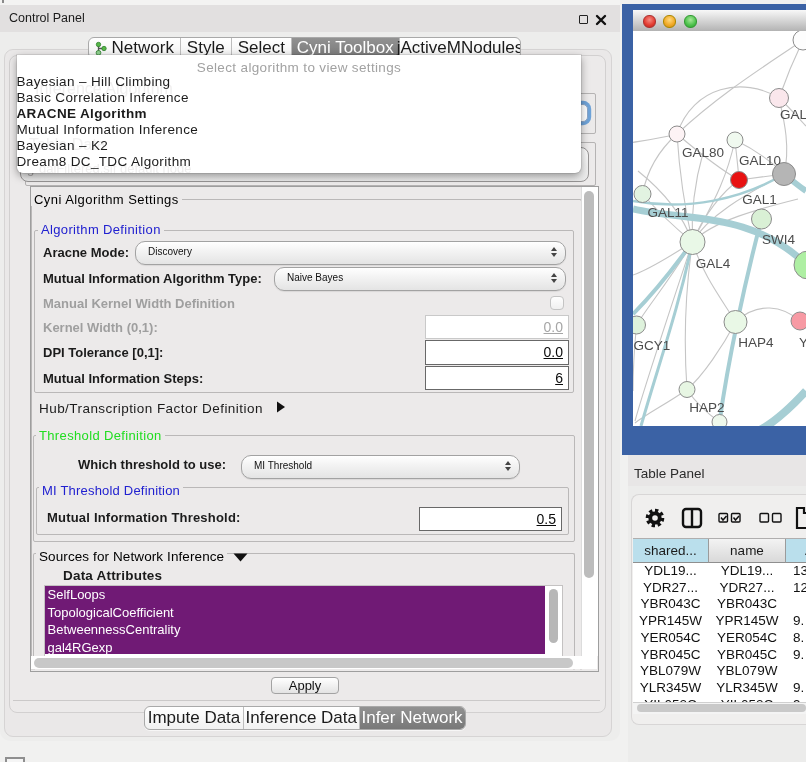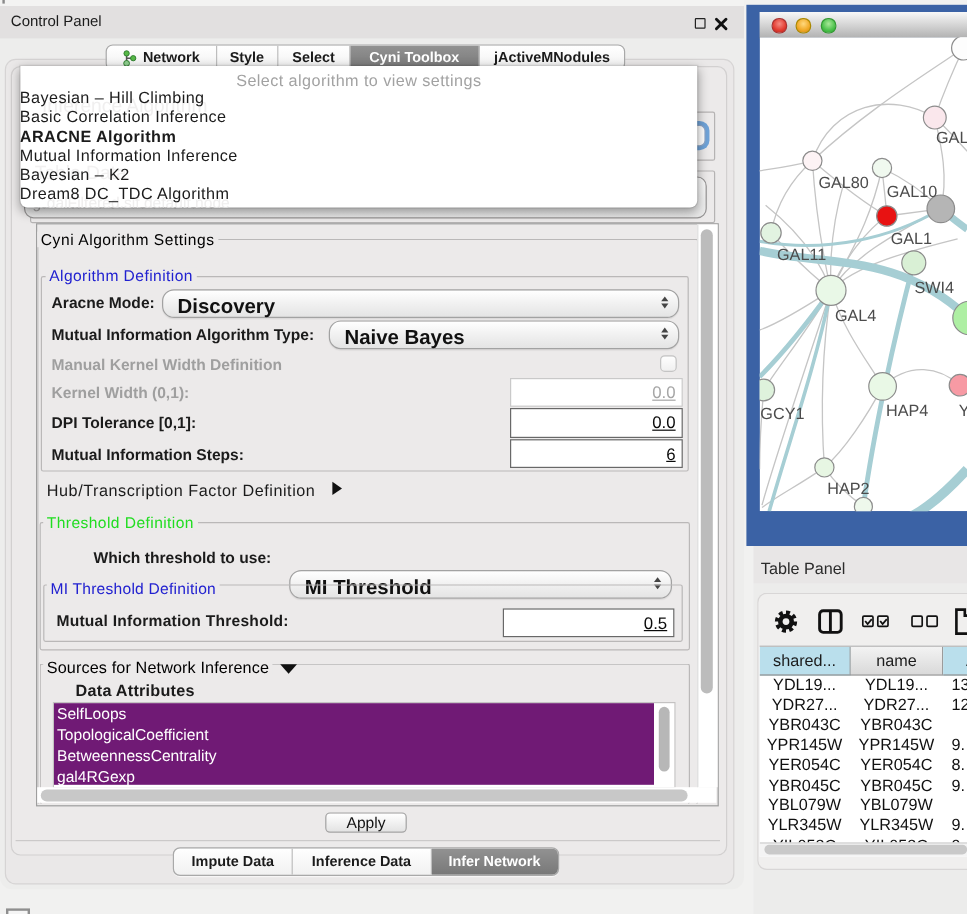--- a/index.html
+++ b/index.html
@@ -4,28 +4,28 @@
 <style>
 html,body{margin:0;padding:0;}
 body{width:806px;height:762px;background:#f1f1f0;font-family:"Liberation Sans",sans-serif;position:relative;overflow:hidden;}
 .abs{position:absolute;}
 .lbl{position:absolute;font-size:13px;color:#1b1b1b;white-space:nowrap;}
 .b{font-weight:bold;}
 .dis{color:#9f9f9f;}
 .group{position:absolute;border:1px solid #bab8b8;border-radius:2px;}
 .gtitle{position:absolute;font-size:13px;background:#eceaea;padding:0 3px;white-space:nowrap;line-height:13px;}
 .combo{position:absolute;border:1px solid #a2a2a2;border-radius:10px;background:linear-gradient(#ffffff,#f2f2f2 45%,#e4e4e4);box-shadow:0 1px 1px rgba(0,0,0,0.08);}
-.combo .ct{position:absolute;left:12px;top:3.5px;font-size:17px;color:#111;font-weight:bold;}
+.combo .ct{position:absolute;left:12px;top:3.5px;font-size:10px;color:#111;}
 .carr{position:absolute;right:7px;top:4.5px;width:7px;}
 .carr .up{display:block;width:0;height:0;border-left:3.5px solid transparent;border-right:3.5px solid transparent;border-bottom:4.5px solid #444;margin-bottom:2.5px;}
 .carr .dn{display:block;width:0;height:0;border-left:3.5px solid transparent;border-right:3.5px solid transparent;border-top:4.5px solid #444;}
 .tf{position:absolute;background:#fff;border:1px solid #686868;font-size:14px;color:#0a0a0a;text-align:right;padding:0 5px 0 0;line-height:22px;text-decoration:underline;}
 .tf.dis2{border:1px solid #c9c9c9;color:#a6a6a6;}
 .seg{position:absolute;display:flex;border:1px solid #a9a9a9;border-radius:6px;background:linear-gradient(#ffffff,#f1f1f1);box-shadow:0 1px 0 rgba(255,255,255,0.6);overflow:hidden;}
-.seg div{font-size:12px;color:#1b1b1b;text-align:center;border-right:1px solid #bdbdbd;display:flex;align-items:center;justify-content:center;font-weight:bold;}
+.seg div{font-size:17px;color:#1b1b1b;text-align:center;border-right:1px solid #bdbdbd;display:flex;align-items:center;justify-content:center;}
 .seg div:last-child{border-right:none;}
 .seg div.sel{background:linear-gradient(#929292,#787878);color:#fff;}
 </style>
 </head>
 <body>
 
 <div class="abs" id="cpwin" style="left:0;top:0;width:620px;height:741px;background:#ededec;border-radius:0 0 10px 10px;"></div>
 <div class="abs" style="left:0;top:0;width:620px;height:5px;background:#f3f3f2;"></div>
 <div class="abs" style="left:2px;top:0;width:2px;height:3px;background:#8a8a8a;"></div>
 <div class="abs" style="left:0;top:5px;width:620px;height:27px;background:#e2e0e0;"></div>
@@ -95,21 +95,21 @@
 
 <div class="lbl" style="left:39px;top:400.5px;font-size:13.5px;letter-spacing:0.45px;">Hub/Transcription Factor Definition</div>
 <svg class="abs" style="left:274px;top:400px;" width="13" height="14">
     <path d="M3 1.5 L11 7 L3 12.5 Z" fill="#111"></path>
   </svg>
 
 <div class="group" style="left:33px;top:435px;width:540px;height:105px;"></div>
 <div class="gtitle" style="left:36px;top:428.5px;color:#21dd21;letter-spacing:0.35px;">Threshold Definition</div>
 
 <div class="lbl b" style="left:78px;top:457px;">Which threshold to use:</div>
-<div class="combo" style="left:241px;top:475px;width:277px;height:22px;padding-left:40px;">
+<div class="combo" style="left:241px;top:455px;width:277px;height:22px;">
     <span class="ct">MI Threshold</span>
     <span class="carr">
       <span class="up"></span>
       <span class="dn"></span>
     </span>
   </div>
 
 <div class="group" style="left:36px;top:487px;width:531px;height:46px;"></div>
 <div class="gtitle" style="left:39px;top:483.5px;color:#2121d0;letter-spacing:0.2px;">MI Threshold Definition</div>
 <div class="lbl b" style="left:47px;top:509.5px;letter-spacing:0.2px;">Mutual Information Threshold:</div>

